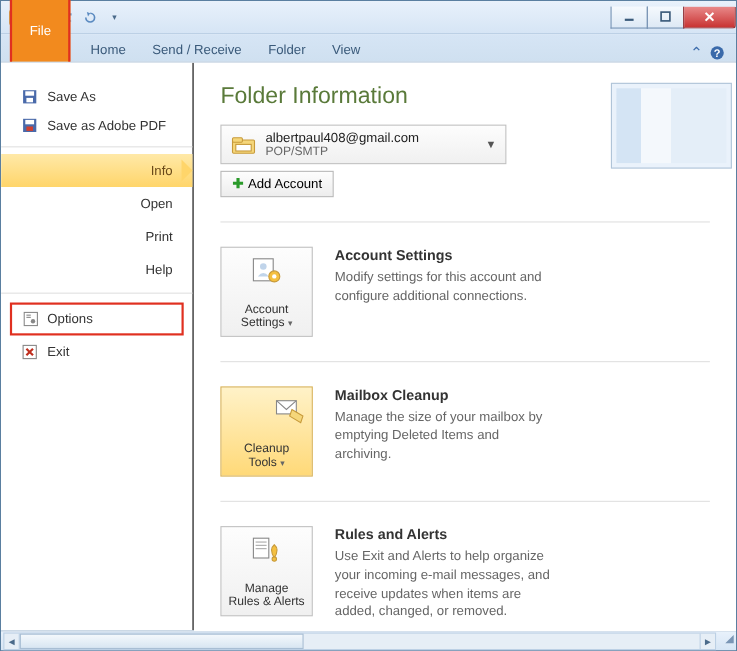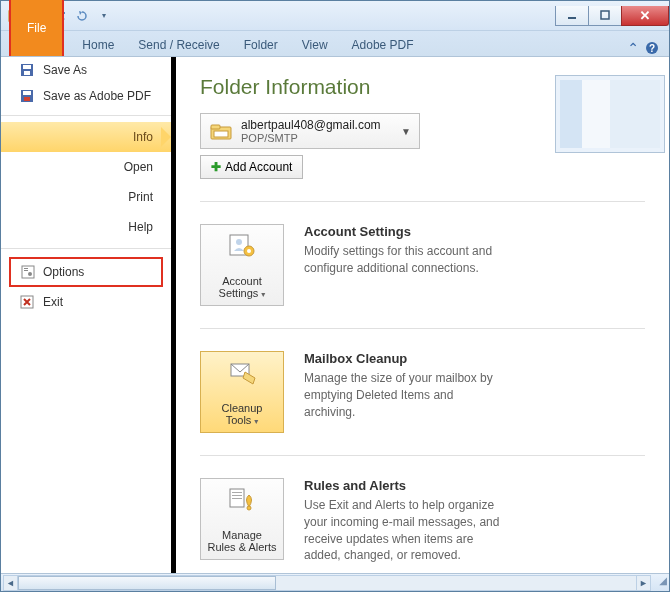--- a/index.html
+++ b/index.html
@@ -15,47 +15,47 @@
 .win-close { width: 48px; background: linear-gradient(#e98a8a, #c83232); color: #fff; border-color: #9a2a2a; border-top-right-radius: 0; border-bottom-right-radius: 3px; font-weight: bold; font-size: 13px; }
 
 .ribbon-tabs { height: 26px; display: flex; align-items: flex-end; background: linear-gradient(#d6e5f5,#cfe0f0); padding-left: 8px; gap: 0; border-bottom: 1px solid #b0c4d8; }
 .ribbon-tab { padding: 4px 12px; font-size: 12px; color: #3a5a7a; margin-top: 44px; }
 .ribbon-tab.file { background: #f28a1e; color: #fff; border: 2px solid #e03020; border-bottom: none; margin: 0 6px 0 0; padding: 21px 16px; }
 .ribbon-right { margin-left: auto; display: flex; align-items: center; gap: 6px; padding-right: 10px; }
 .help-icon { color: #3a6aaa; font-size: 14px; }
 
 .content { flex: 1; display: flex; background: #fff; overflow: hidden; }
 
-.backstage-nav { width: 175px; background: #fff; border-right: 5px solid #000000; padding-top: 0; display: flex; flex-direction: column; position: relative; }
+.backstage-nav { width: 175px; background: #fff; border-right: 1px solid #000000; padding-top: 18px; display: flex; flex-direction: column; position: relative; }
 .nav-item { display: flex; align-items: center; gap: 8px; padding: 5px 12px 5px 18px; font-size: 12px; color: #333; }
 .nav-item.dim { color: #9a9a9a; }
 .nav-item .ico { width: 16px; height: 16px; display: inline-flex; align-items: center; justify-content: center; font-size: 13px; }
 .nav-sep { height: 1px; background: #e0e0e0; margin: 6px 0; }
 .nav-tab { padding: 8px 18px; font-size: 12px; color: #333; text-align: right; }
 .nav-tab.selected { background: linear-gradient(#ffe9a8,#ffd56a); color: #6a4a1a; position: relative; }
 .nav-tab.selected::after { content: ""; position: absolute; right: -10px; top: 50%; margin-top: -10px; border: 10px solid transparent; border-left-color: #ffd56a; }
 .nav-tab.highlight { border: 2px solid #e03020; margin: 2px 8px; padding: 6px 10px; display: flex; align-items: center; gap: 8px; }
 
 .main { flex: 1; background: #fff; padding: 18px 24px; overflow: auto; position: relative; }
 .page-title { font-size: 21px; color: #5a7a3a; margin-bottom: 14px; }
-.account-drop { display: flex; align-items: center; border: 1px solid #c0c0c0; background: linear-gradient(#fdfdfd,#f0f0f0); padding: 4px 8px; width: 220px; gap: 8px; }
+.account-drop { display: flex; align-items: center; border: 1px solid #c0c0c0; background: linear-gradient(#fdfdfd,#f0f0f0); padding: 4px 8px; width: 260px; gap: 8px; }
 .account-drop .ico { font-size: 20px; }
 .account-drop .txt { flex: 1; }
 .account-drop .email { font-size: 12px; color: #222; }
 .account-drop .proto { font-size: 11px; color: #666; }
 .account-drop .chev { color: #555; font-size: 10px; }
 
 .add-btn { margin-top: 6px; display: inline-flex; align-items: center; gap: 4px; border: 1px solid #b8b8b8; background: linear-gradient(#fdfdfd,#ededed); padding: 4px 10px; font-size: 12px; }
 .add-btn .plus { color: #2a9a2a; font-weight: bold; }
 
 .sep { height: 1px; background: #e0e0e0; margin: 22px 0; }
 
 .section { display: flex; gap: 20px; align-items: flex-start; }
 .big-btn { width: 84px; min-height: 78px; border: 1px solid #c0c0c0; background: linear-gradient(#fdfdfd,#f0f0f0); display: flex; flex-direction: column; align-items: center; justify-content: center; padding: 6px; font-size: 11px; color: #333; text-align: center; gap: 16px; }
-.big-btn.gold { background: linear-gradient(#fff2c8,#ffd978); border-color: #d8b050; }
+.big-btn.gold { background: linear-gradient(#fff2c8,#ffd978); border-color: #d8b050; align-items: flex-end; }
 .big-btn .bicon { font-size: 26px; }
 .big-btn .chev { font-size: 8px; color: #666; margin-left: 3px; }
 .section-txt { flex: 1; }
 .section-txt h3 { font-size: 13px; color: #333; margin-bottom: 4px; }
 .section-txt p { font-size: 12px; color: #666; line-height: 1.4; max-width: 200px; }
 
 .preview { position: absolute; top: 18px; right: 4px; width: 110px; height: 78px; border: 1px solid #b0c4d8; background: #eaf2fb; padding: 4px; }
 .preview-inner { width: 100%; height: 100%; background: linear-gradient(90deg, #d4e4f4 0 22%, #f4f8fc 22% 50%, #e4eef8 50% 100%); }
 
 .statusbar { height: 18px; background: linear-gradient(#e8f1fb,#d6e5f5); border-top: 1px solid #b0c4d8; display: flex; align-items: center; }
@@ -109,21 +109,20 @@
       <div class="win-btn win-close">✕</div>
     </div>
   </div>
 
   <div class="ribbon-tabs">
     <div class="ribbon-tab file">File</div>
     <div class="ribbon-tab">Home</div>
     <div class="ribbon-tab">Send / Receive</div>
     <div class="ribbon-tab">Folder</div>
     <div class="ribbon-tab">View</div>
-    <div class="ribbon-tab">Adobe PDF</div>
     <div class="ribbon-right">
       <span class="help-icon">⌃</span>
       <span class="help-icon">
         <svg width="14" height="14">
             <circle cx="7" cy="7" r="6" fill="#3a6aaa"></circle>
             <text x="7" y="11" font-size="10" fill="#fff" text-anchor="middle" font-weight="bold">?</text>
           </svg>
       </span>
     </div>
   </div>

